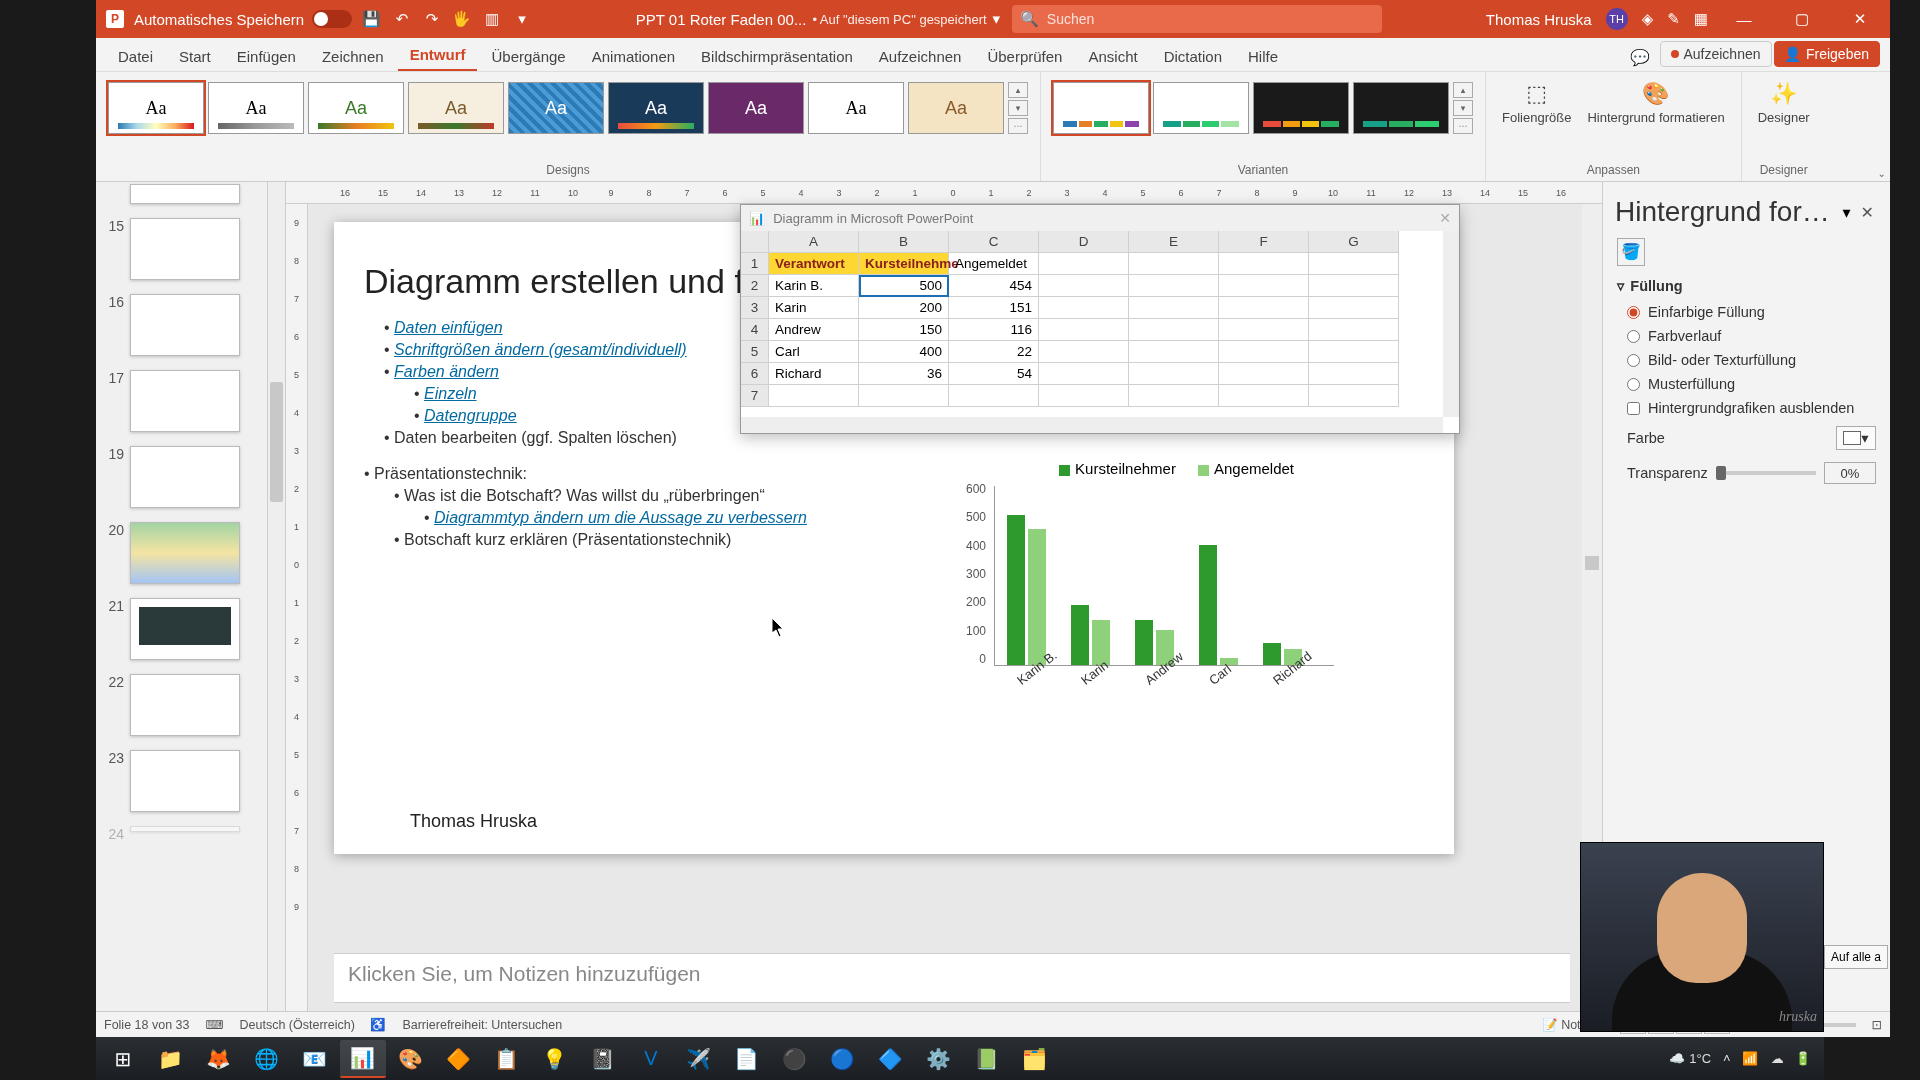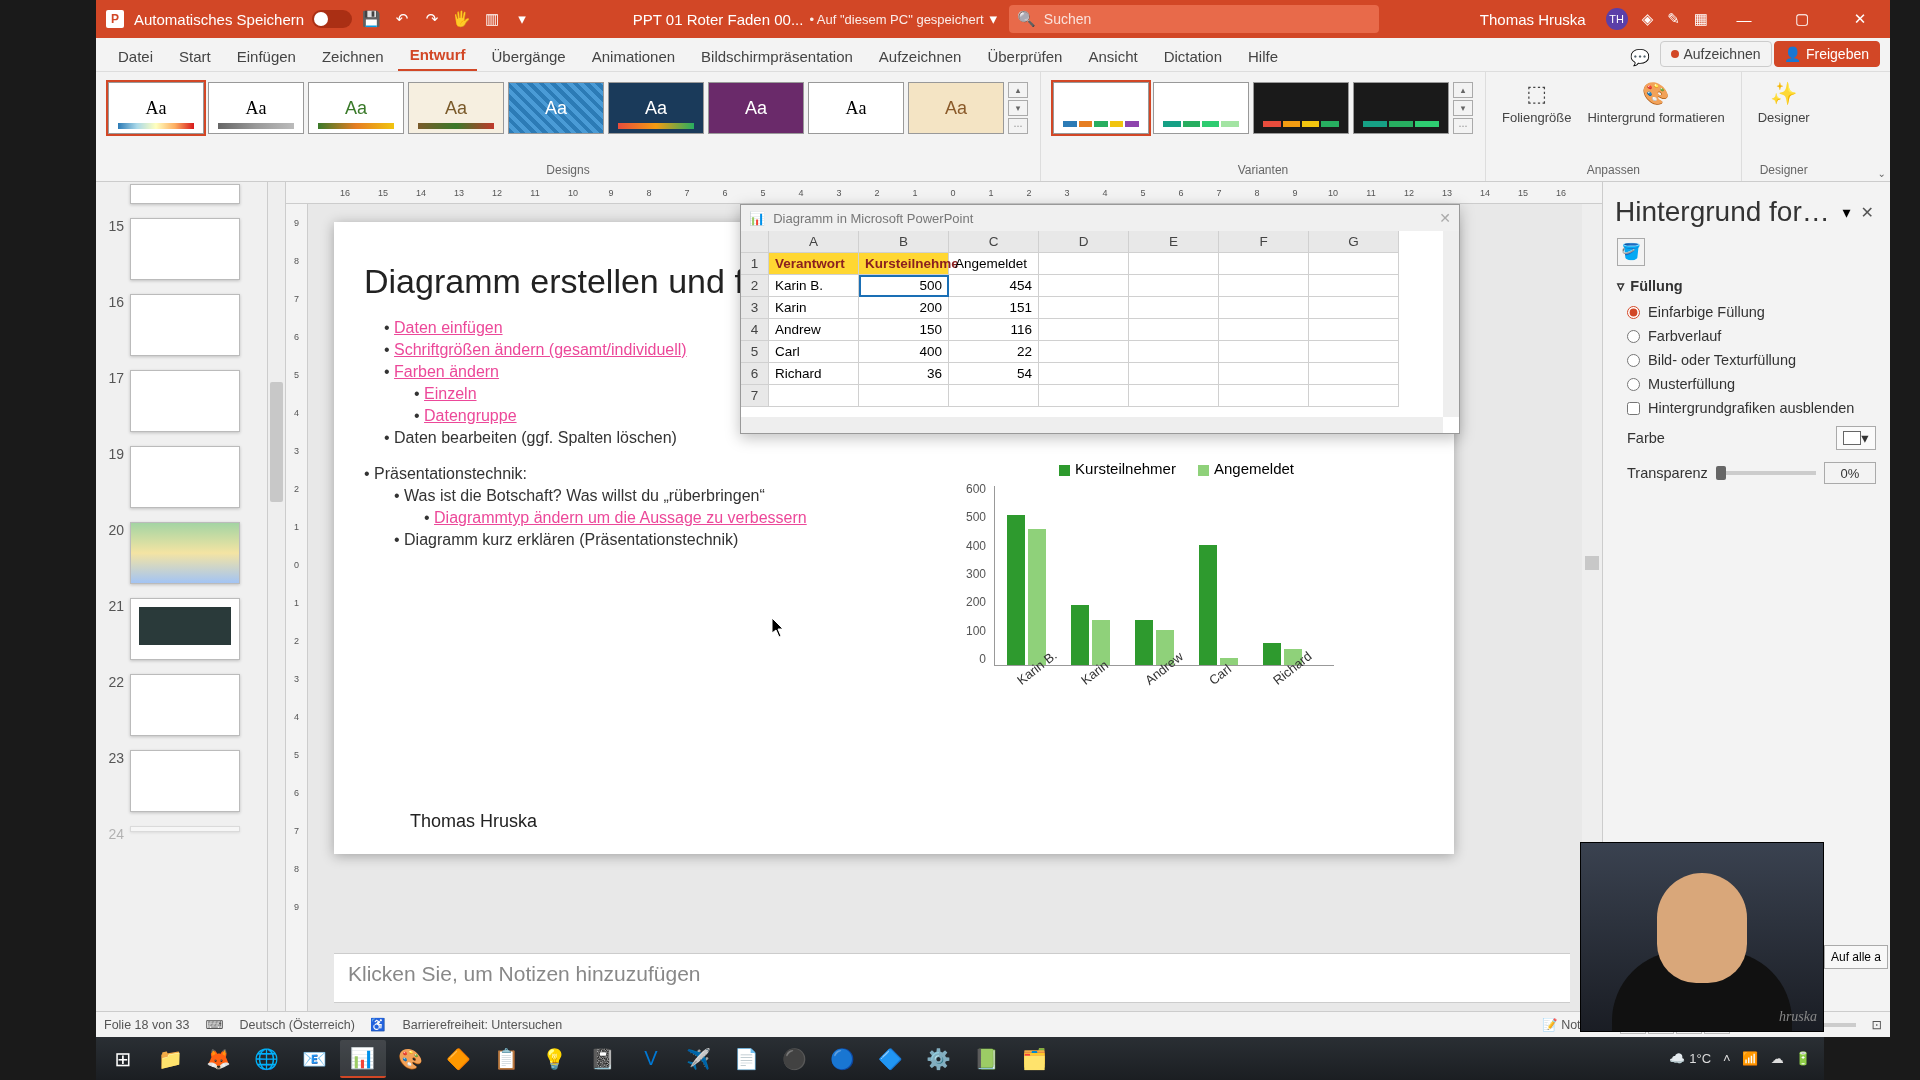--- a/index.html
+++ b/index.html
@@ -14,21 +14,21 @@
 .toggle { width:40px; height:18px; background:#aa2f14; border-radius:9px; position:relative; }
 .toggle::after { content:""; position:absolute; left:2px; top:2px; width:14px; height:14px; background:#fff; border-radius:50%; }
 .qat-icon { width:20px; height:20px; display:flex; align-items:center; justify-content:center; color:#fff; cursor:pointer; }
 .titlebar .center { flex:1; display:flex; align-items:center; justify-content:center; gap:12px; }
 .doc-title { display:flex; align-items:center; gap:6px; }
 .saved-loc { font-size:13px; opacity:.9; }
 .search-box { width:370px; height:28px; background:#e86a4a; border-radius:4px; display:flex; align-items:center; padding:0 8px; gap:8px; color:#fff; }
 .search-box input { background:transparent; border:none; outline:none; color:#fff; font-size:14px; flex:1; }
 .search-box input::placeholder{ color:#fff; opacity:.8; }
 .titlebar .right { display:flex; align-items:center; gap:14px; padding-right:8px; }
-.avatar { width:22px; height:22px; background:#5b3fa8; border-radius:50%; color:#fff; font-size:11px; display:flex; align-items:center; justify-content:center;margin-left:6px; }
+.avatar { width:22px; height:22px; background:#5b3fa8; border-radius:50%; color:#fff; font-size:11px; display:flex; align-items:center; justify-content:center; }
 .winbtn { width:44px; height:38px; display:flex; align-items:center; justify-content:center; color:#fff; }
 
 
 .ribbon-tabs { height:34px; background:#f3f3f3; display:flex; align-items:flex-end; padding:0 10px; gap:2px; border-bottom:1px solid #ddd; }
 .tab { padding:6px 12px; font-size:15px; color:#444; cursor:pointer; }
 .tab.active { color:#d24726; border-bottom:2px solid #d24726; font-weight:600; }
 .ribbon-tabs .spacer{ flex:1; }
 .collab-btn { display:flex; align-items:center; gap:4px; padding:4px 10px; border:1px solid #ccc; border-radius:4px; font-size:14px; color:#444; margin-bottom:4px; }
 .collab-btn.rec .dot{ width:8px;height:8px;background:#d24726;border-radius:50%;}
 .collab-btn.share{ background:#d24726; color:#fff; border-color:#d24726;}
@@ -66,21 +66,21 @@
 .ruler-h { height:22px; background:#f3f3f3; border-bottom:1px solid #ccc; font-size:9px; color:#555; display:flex; align-items:center; padding-left:40px; overflow:hidden; }
 .ruler-h span{ width:38px; display:inline-block; text-align:center;}
 .ruler-v { position:absolute; left:0; top:22px; width:22px; bottom:0; background:#f3f3f3; border-right:1px solid #ccc; font-size:9px; color:#555; display:flex; flex-direction:column; align-items:center; }
 .ruler-v span{ height:38px; display:flex; align-items:center;}
 .slide-canvas { position:absolute; left:48px; top:40px; width:1120px; height:632px; background:#fff; box-shadow:0 2px 12px rgba(0,0,0,.3); }
 .slide-title { position:absolute; left:30px; top:40px; font-size:34px; color:#222; }
 .slide-body { position:absolute; left:50px; top:95px; font-size:16px; color:#333; }
 .slide-body ul{ list-style:none; }
 .slide-body li{ padding:2px 0; }
 .slide-body li::before{ content:"• "; color:#333; }
-.slide-body .lnk{ color:#ec4899; text-decoration:underline; }
+.slide-body .lnk{ color:#0369a1; text-decoration:underline;font-style:italic; }
 .slide-body .sub{ padding-left:30px; }
 .slide-body .sub2{ padding-left:60px; }
 .footer-name{ position:absolute; left:76px; bottom:22px; font-size:18px; color:#222;}
 
 .chart-legend{ position:absolute; right:160px; top:238px; font-size:15px; display:flex; gap:22px;}
 .chart-legend span::before{ content:""; display:inline-block; width:11px; height:11px; margin-right:5px; vertical-align:middle;}
 .lg1::before{ background:#2e9a2e;} .lg2::before{ background:#8fd17a;}
 .chart-area{ position:absolute; right:120px; top:260px; width:380px; height:220px; }
 .yaxis{ position:absolute; left:0; top:0; bottom:36px; width:36px; display:flex; flex-direction:column-reverse; justify-content:space-between; font-size:12px; color:#555; text-align:right; padding-right:4px;}
 .plot{ position:absolute; left:40px; right:0; top:4px; bottom:36px; border-left:1px solid #999; border-bottom:1px solid #999;}
@@ -435,21 +435,21 @@
             <li><span class="lnk">Schriftgrößen ändern (gesamt/individuell)</span></li>
             <li><span class="lnk">Farben ändern</span></li>
             <li class="sub"><span class="lnk">Einzeln</span></li>
             <li class="sub"><span class="lnk">Datengruppe</span></li>
             <li><span>Daten bearbeiten (ggf. Spalten löschen)</span></li>
           </ul>
           <ul style="margin-top:14px;">
             <li style="margin-left:-20px;"><span>Präsentationstechnik:</span></li>
             <li class="sub" style="margin-left:-20px;"><span>Was ist die Botschaft? Was willst du „rüberbringen“</span></li>
             <li class="sub2" style="margin-left:-20px;"><span class="lnk">Diagrammtyp ändern um die Aussage zu verbessern</span></li>
-            <li class="sub" style="margin-left:-20px;"><span>Diagramm kurz erklären (Präsentationstechnik)</span></li>
+            <li class="sub" style="margin-left:-20px;"><span>Botschaft kurz erklären (Präsentationstechnik)</span></li>
           </ul>
         </div>
         <div class="footer-name">Thomas Hruska</div>
 
         <div class="chart-legend">
           <span class="lg1">Kursteilnehmer</span>
           <span class="lg2">Angemeldet</span>
         </div>
         <div class="chart-area">
           <div class="yaxis">

